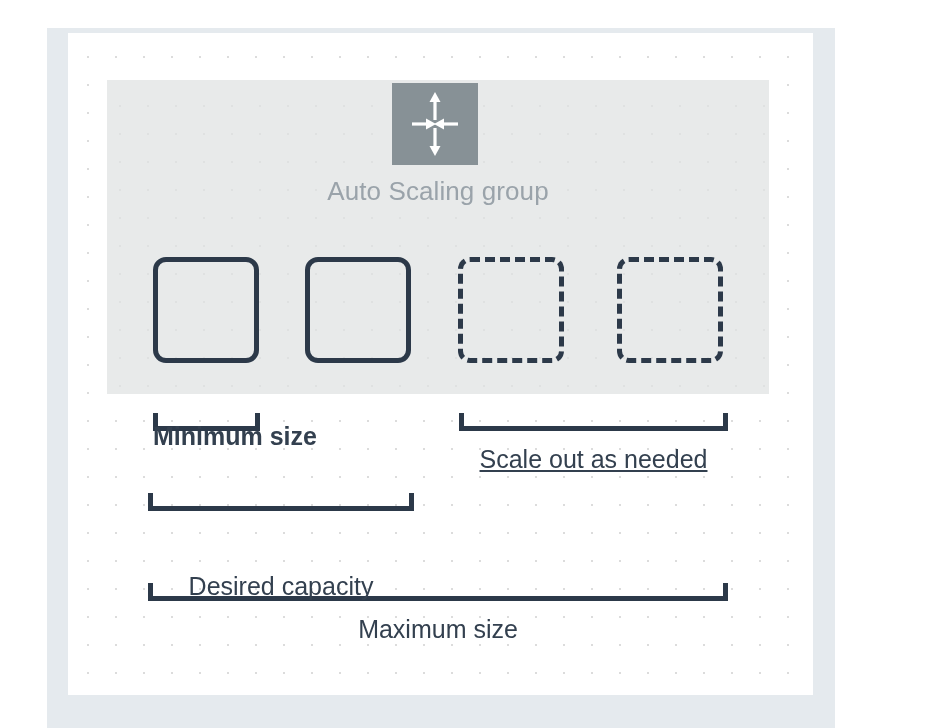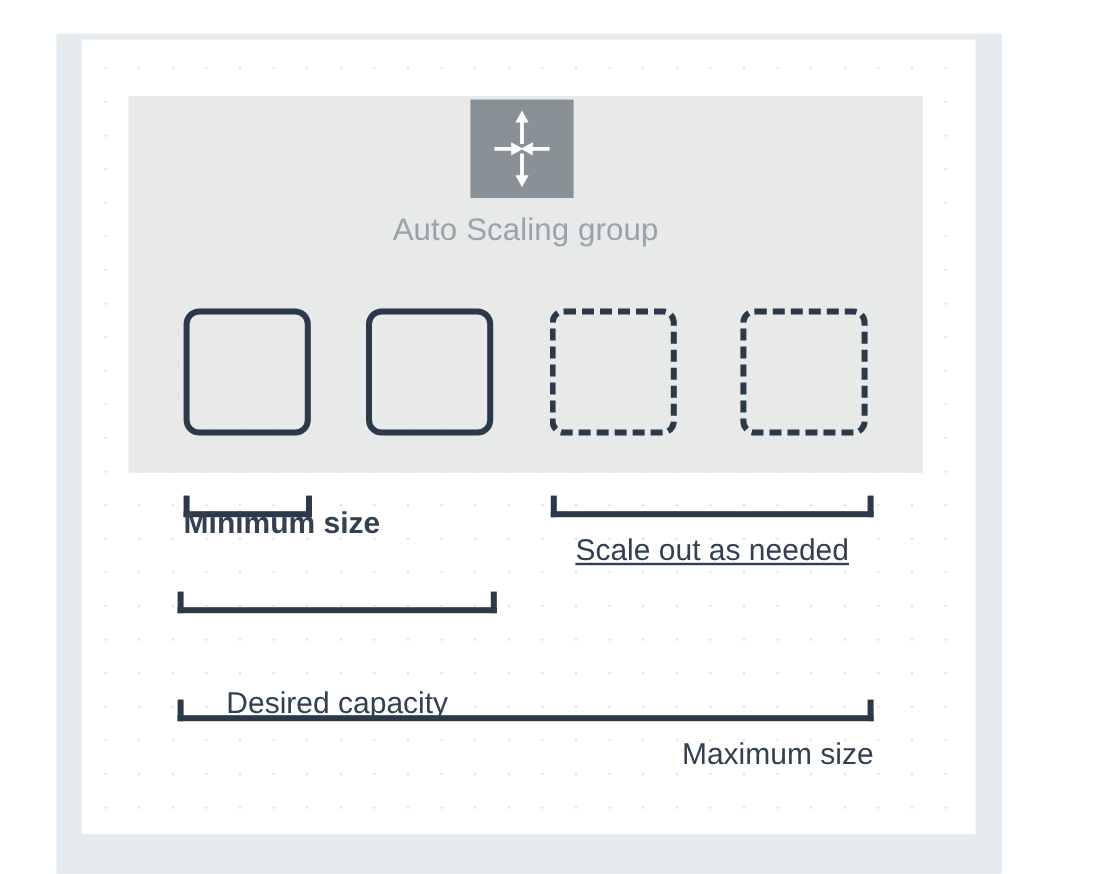--- a/index.html
+++ b/index.html
@@ -91,21 +91,21 @@
   .blabel{
     position:absolute;
     font-size:25px;
     color:#33404f;
     white-space:nowrap;
     text-align:center;
   }
   .l-min      {left:153px;  top:422px; width:107px;font-weight:bold;}
   .l-scaleout {left:459px;  top:445px; width:269px;text-decoration:underline;}
   .l-desired  {left:148px;  top:525px; width:266px;margin-top:47px;}
-  .l-max      {left:148px;  top:615px; width:580px;text-align:right;}
+  .l-max      {left:148px;  top:615px; width:580px;}
 </style>
 </head>
 <body>
 
 <div id="stage">
 
   <div class="frame"></div>
 
   <div class="canvas"></div>
 

